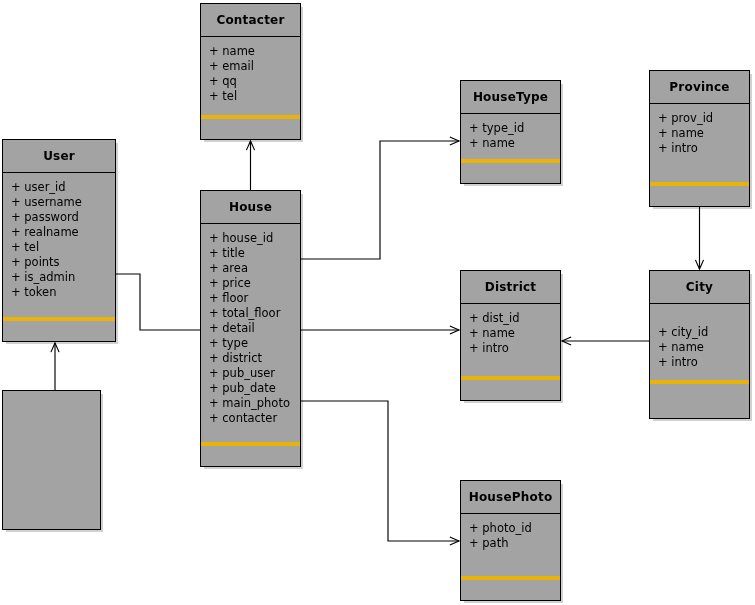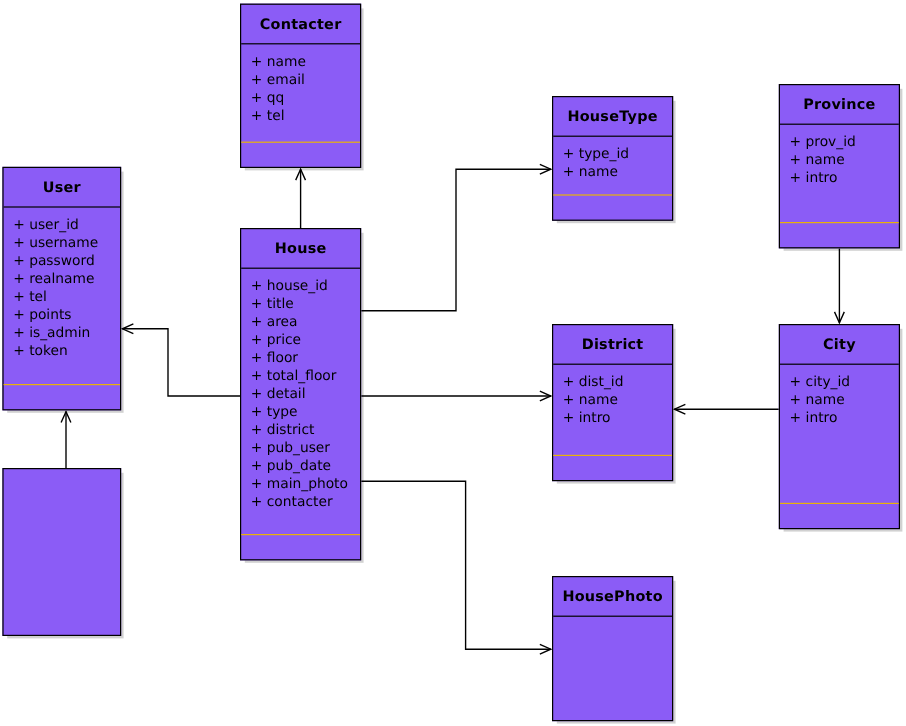--- a/index.html
+++ b/index.html
@@ -24,41 +24,41 @@
   #edges {
     position: absolute;
     left: 0;
     top: 0;
     width: 755px;
     height: 605px;
     pointer-events: none;
   }
   .uml-class {
     position: absolute;
-    background: #8b5cf6;
+    background: #a3a3a3;
     border: 1px solid #000000;
     box-sizing: border-box;
     box-shadow: 3px 3px 0 -1px rgba(0,0,0,0.18);
     display: flex;
     flex-direction: column;
   }
   .uml-title {
     text-align: center;
     font-weight: bold;
     font-size: 12px;
     color: #000000;
     padding: 9px 4px 9px 4px;
     border-bottom: 1px solid #000000;
     box-sizing: border-box;
     line-height: 14px;
     letter-spacing: 0.2px;
   }
   .uml-attrs {
     flex: 1 1 auto;
-    border-bottom: 1px solid #eab308;
+    border-bottom: 4px solid #eab308;
     box-sizing: border-box;
     padding: 7px 0 7px 0;
   }
   .uml-attr {
     font-size: 11.5px;
     color: #000000;
     line-height: 15px;
     padding: 0 6px 0 8px;
     white-space: nowrap;
   }
@@ -120,21 +120,21 @@
 <div class="uml-class" style="left: 200px; top: 3px; width: 101px; height: 137px;">
       <div class="uml-title">Contacter</div>
       <div class="uml-attrs">
         <div class="uml-attr">+ name</div>
         <div class="uml-attr">+ email</div>
         <div class="uml-attr">+ qq</div>
         <div class="uml-attr">+ tel</div>
       </div>
       <div class="uml-ops"></div>
     </div>
-    <div class="uml-class" style="left: 2px; top: 139px; width: 99px; height: 203px;">
+    <div class="uml-class" style="left: 2px; top: 139px; width: 114px; height: 203px;">
       <div class="uml-title">User</div>
       <div class="uml-attrs">
         <div class="uml-attr">+ user_id</div>
         <div class="uml-attr">+ username</div>
         <div class="uml-attr">+ password</div>
         <div class="uml-attr">+ realname</div>
         <div class="uml-attr">+ tel</div>
         <div class="uml-attr">+ points</div>
         <div class="uml-attr">+ is_admin</div>
         <div class="uml-attr">+ token</div>
@@ -175,32 +175,36 @@
       <div class="uml-title">District</div>
       <div class="uml-attrs">
         <div class="uml-attr">+ dist_id</div>
         <div class="uml-attr">+ name</div>
         <div class="uml-attr">+ intro</div>
       </div>
       <div class="uml-ops"></div>
     </div>
     <div class="uml-class" style="left: 460px; top: 480px; width: 101px; height: 121px;">
       <div class="uml-title">HousePhoto</div>
+      <div class="uml-attrs">
+        <div class="uml-attr">+ photo_id</div>
+        <div class="uml-attr">+ path</div>
+      </div>
       <div class="uml-ops"></div>
     </div>
     <div class="uml-class" style="left: 649px; top: 70px; width: 101px; height: 137px;">
       <div class="uml-title">Province</div>
       <div class="uml-attrs">
         <div class="uml-attr">+ prov_id</div>
         <div class="uml-attr">+ name</div>
         <div class="uml-attr">+ intro</div>
       </div>
       <div class="uml-ops"></div>
     </div>
-    <div class="uml-class" style="left: 649px; top: 270px; width: 101px; height: 171px;">
+    <div class="uml-class" style="left: 649px; top: 270px; width: 101px; height: 149px; gap: 14px;">
       <div class="uml-title">City</div>
       <div class="uml-attrs">
         <div class="uml-attr">+ city_id</div>
         <div class="uml-attr">+ name</div>
         <div class="uml-attr">+ intro</div>
       </div>
       <div class="uml-ops"></div>
     </div>
   </div>
 

